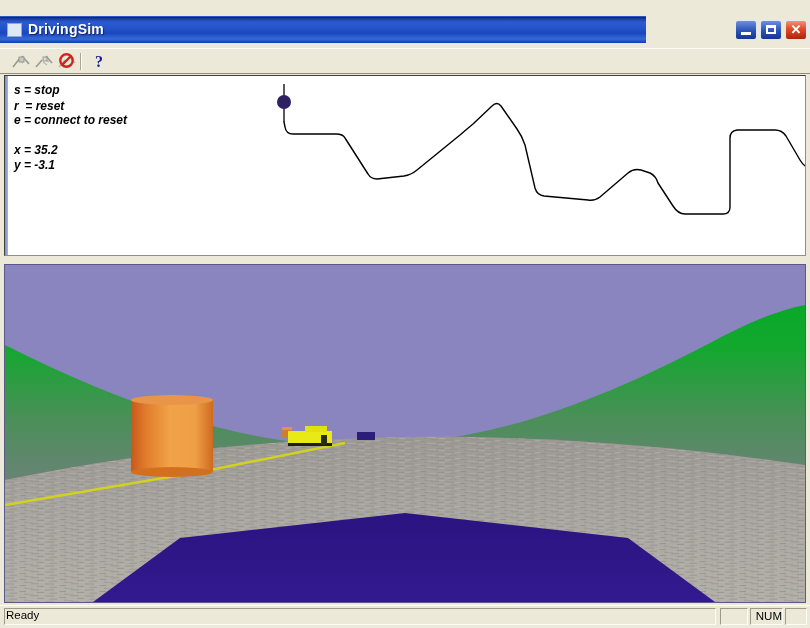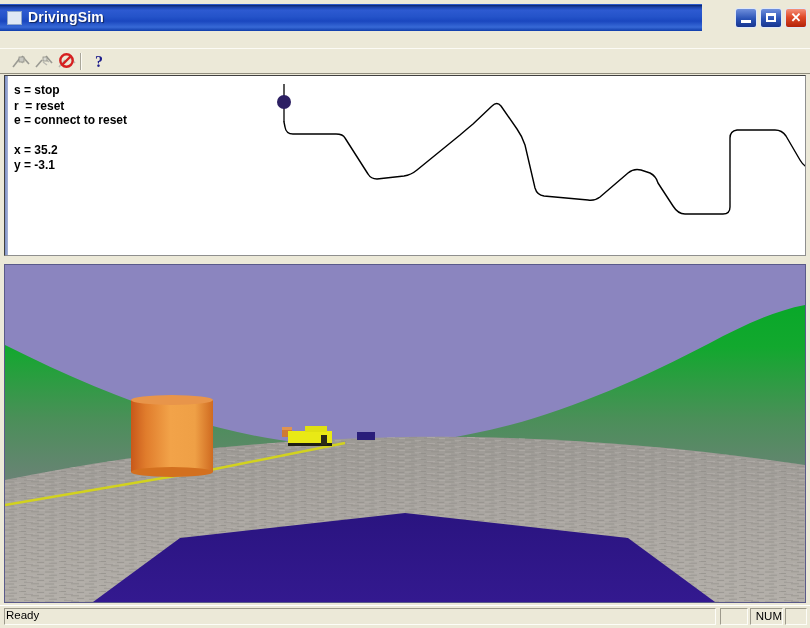--- a/index.html
+++ b/index.html
@@ -17,22 +17,22 @@
     width: 810px;
     height: 628px;
     overflow: hidden;
     background: #ece9d8;
     box-sizing: border-box;
   }
 
   
   #titlebar {
     position: absolute;
-    left: 0; top: 4px;
-    width: 702px;
+    left: 0; top: 16px;
+    width: 646px;
     height: 27px;
     background: linear-gradient(to bottom,
       #0a246a 0%, #1c42a8 8%, #2d5ad1 20%,
       #2453c9 45%, #1a47bf 62%, #3769d6 85%, #0f3caa 100%);
     border-top: 1px solid #2a58c8;
     box-sizing: border-box;
   }
   #title-icon {
     position: absolute;
     left: 7px; top: 6px;
@@ -139,20 +139,21 @@
     background: linear-gradient(to right,#7b8ec4,#aab6d8);
   }
   .kv-line {
     position: absolute;
     left: 9px;
     font-size: 12px;
     font-weight: bold;
     color: #000;
     white-space: pre;
     font-family: "Liberation Sans", sans-serif;
+    font-style: italic;
   }
   #trace-svg {
     position: absolute;
     left: 0; top: 0;
     width: 800px; height: 179px;
   }
 
   
   #viewport {
     position: absolute;

